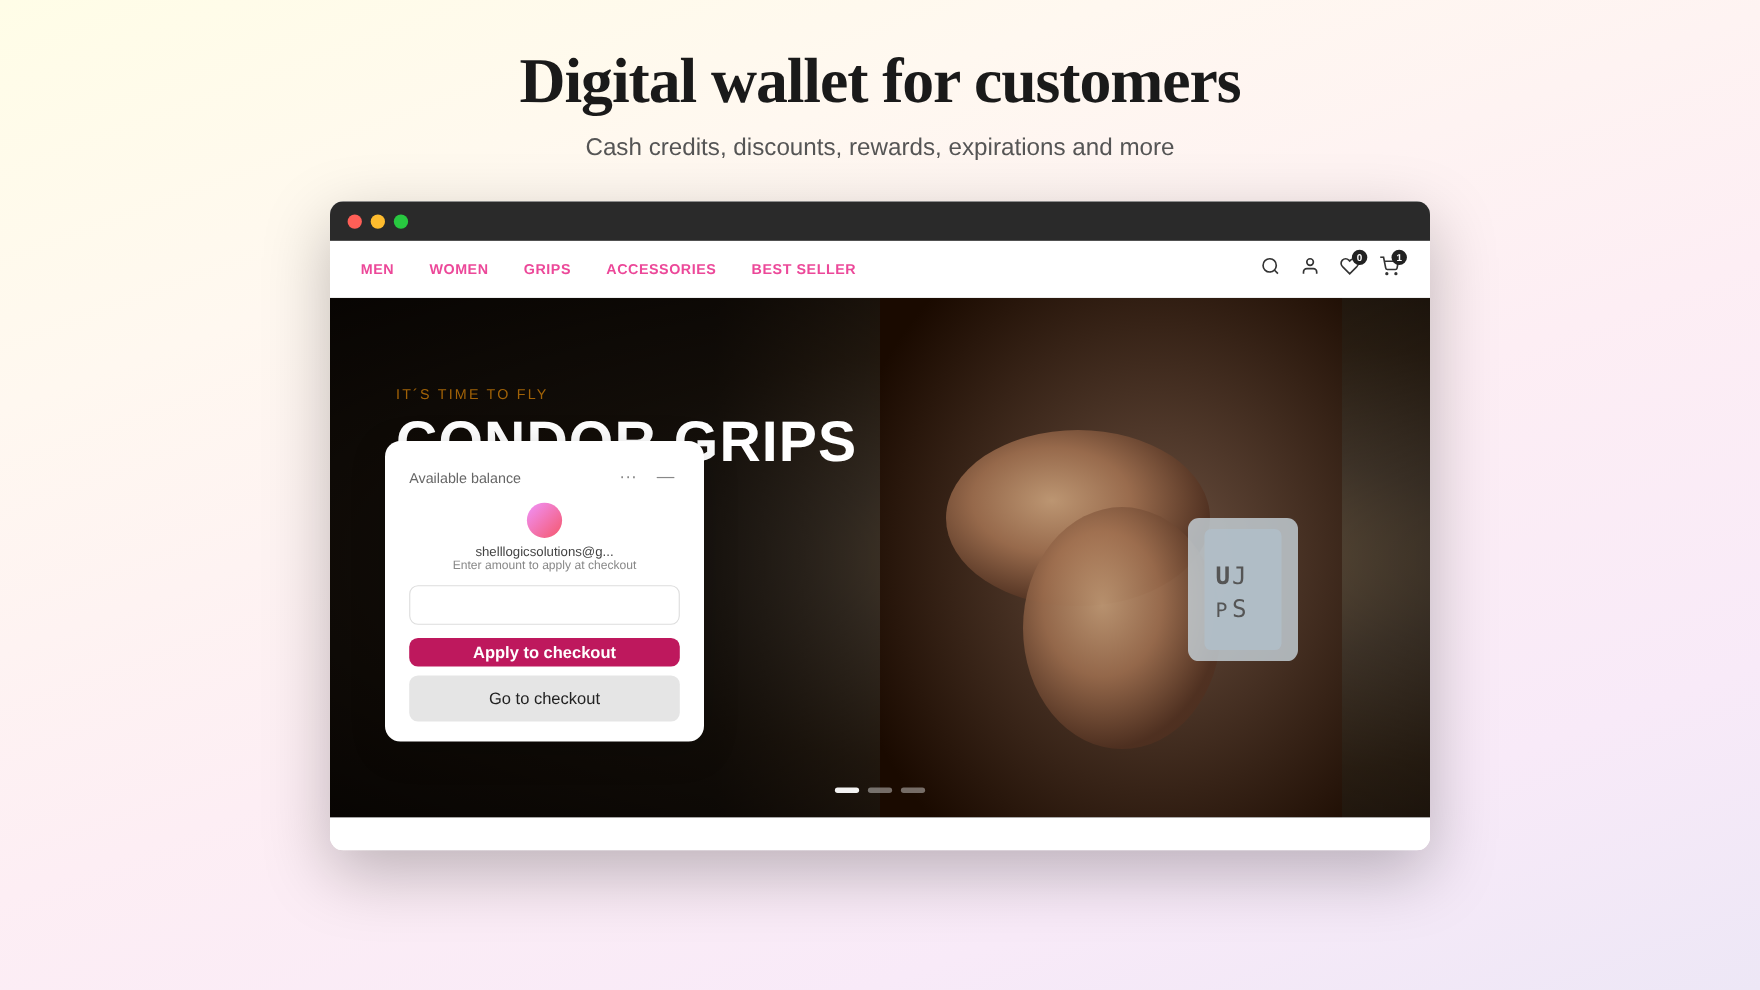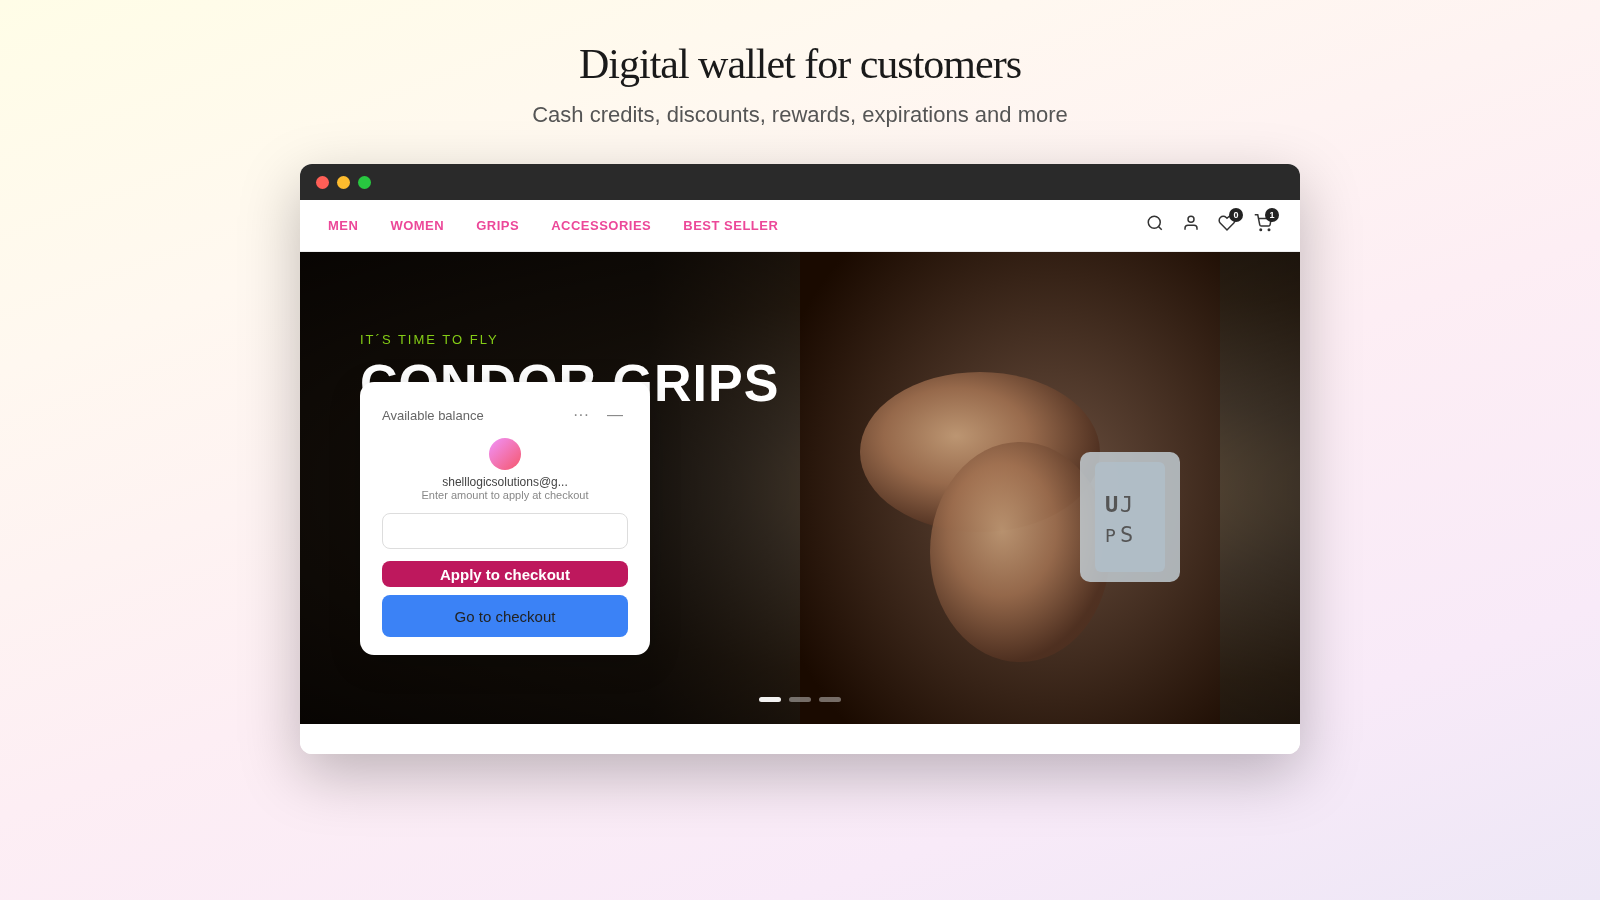--- a/index.html
+++ b/index.html
@@ -16,22 +16,22 @@
       width: 1600px;
       height: 900px;
       display: flex;
       flex-direction: column;
       align-items: center;
       padding-top: 40px;
       background: linear-gradient(160deg, #fffde7 0%, #fff8f0 25%, #fdeef4 55%, #f8eaf8 80%, #ede7f6 100%);
     }
 
     .headline {
-      font-size: 42px;
-      font-weight: 400;
+      font-size: 58px;
+      font-weight: 700;
       color: #1a1a1a;
       text-align: center;
       letter-spacing: -1px;
       margin-bottom: 14px;
       font-family: Georgia, 'Times New Roman', serif;
     }
 
     .subheadline {
       font-size: 22px;
       color: #555;
@@ -160,39 +160,39 @@
       position: absolute;
       left: 60px;
       top: 80px;
       z-index: 10;
       color: #fff;
     }
 
     .hero-tagline {
       font-size: 13px;
       letter-spacing: 2px;
-      color: #84cc16;
+      color: #a16207;
       text-transform: uppercase;
       margin-bottom: 10px;
       font-weight: 400;
     }
 
     .hero-title {
       font-size: 52px;
       font-weight: 900;
       text-transform: uppercase;
       letter-spacing: 1px;
       line-height: 1;
       color: #fff;
     }
 
     
     .wallet-card {
       position: absolute;
-      left: 60px;
+      left: 50px;
       top: 130px;
       width: 290px;
       background: #fff;
       border-radius: 14px;
       padding: 22px 22px 18px;
       z-index: 20;
       box-shadow: 0 8px 32px rgba(0,0,0,0.18);
     }
 
     .wallet-header {
@@ -278,21 +278,21 @@
       border-radius: 8px;
       font-size: 15px;
       font-weight: 600;
       cursor: pointer;
       margin-bottom: 8px;
     }
 
     .btn-checkout {
       width: 100%;
       height: 42px;
-      background: #3b82f6;
+      background: #e5e5e5;
       color: #222;
       border: none;
       border-radius: 8px;
       font-size: 15px;
       font-weight: 500;
       cursor: pointer;
     }
 
     
     .slide-indicators {

